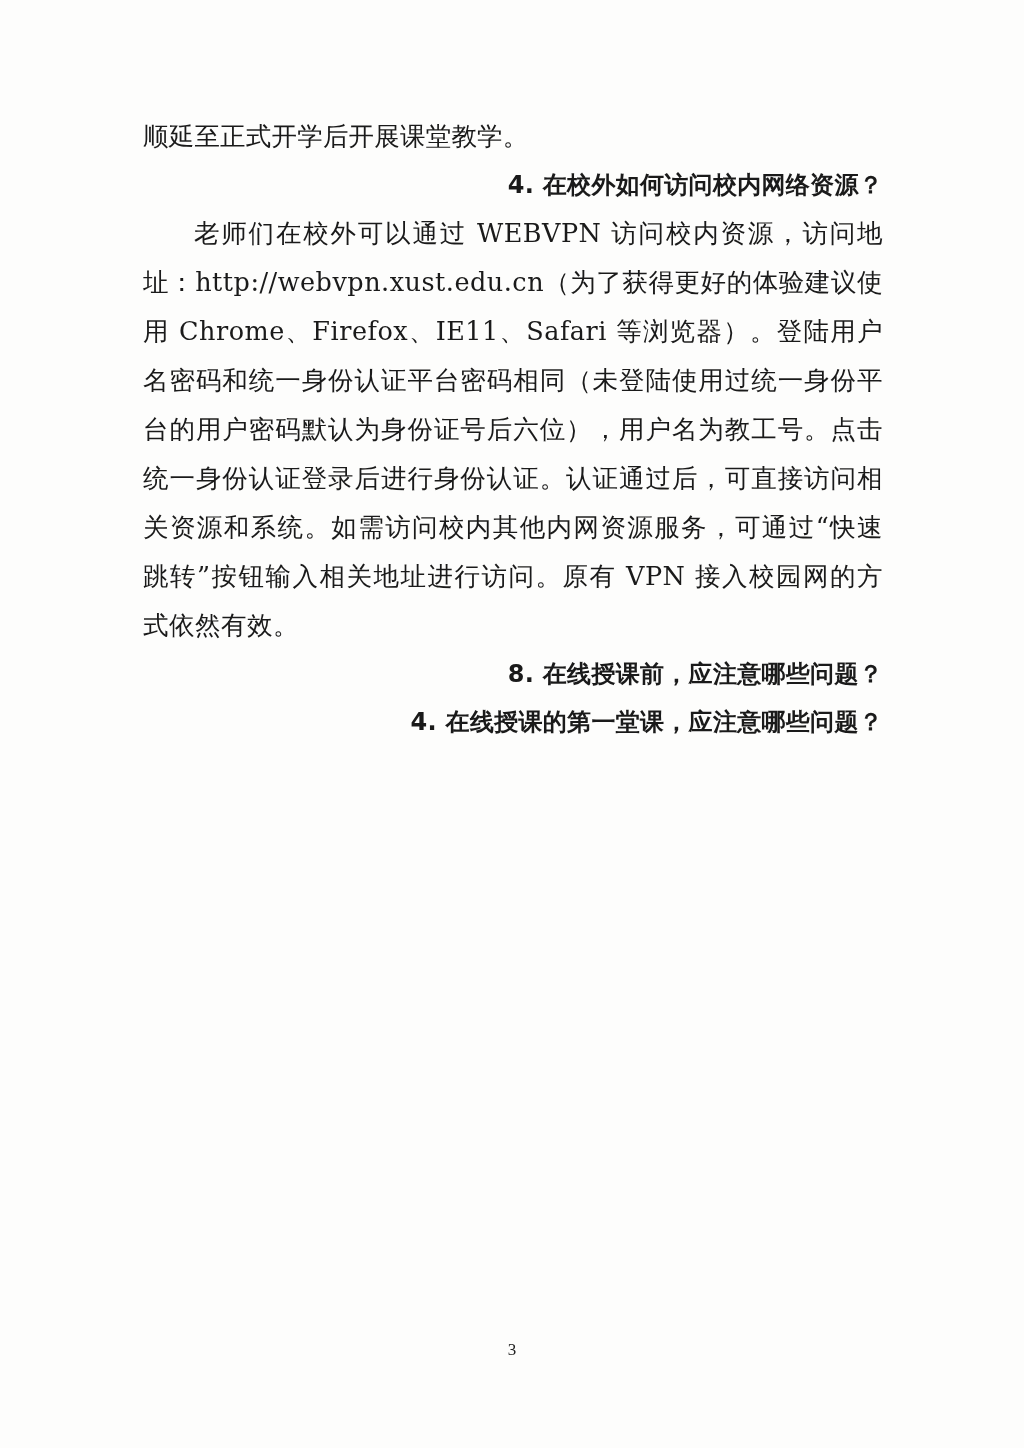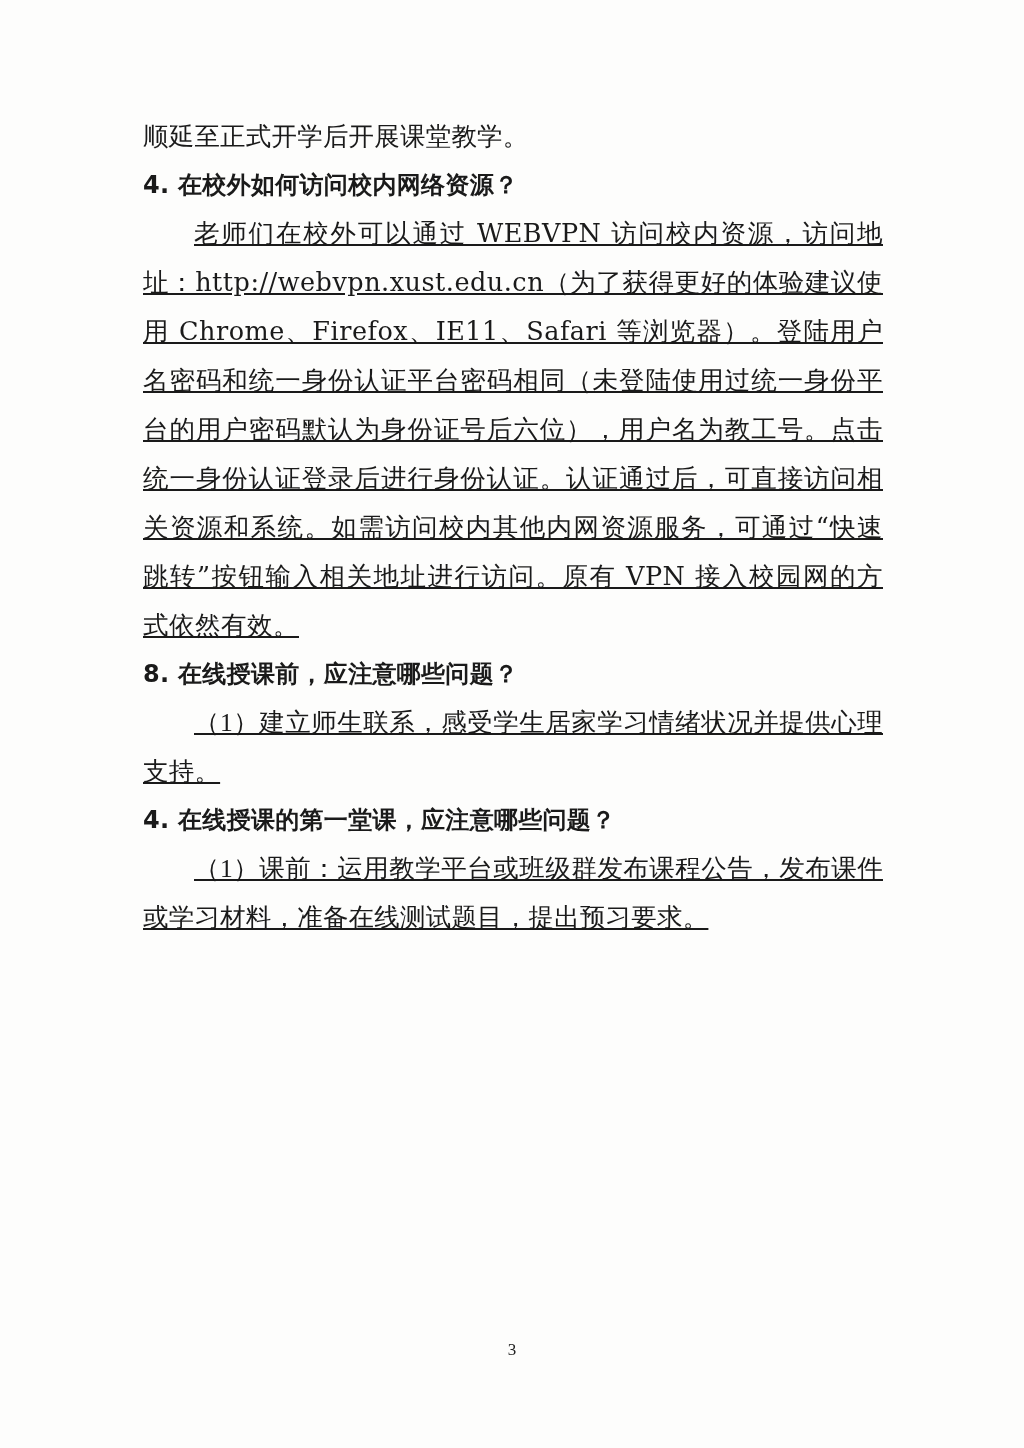--- a/index.html
+++ b/index.html
@@ -32,29 +32,29 @@
   .para {
     font-size: 25.5px;
     line-height: 49px;
     text-align: justify;
     text-justify: inter-ideograph;
     margin: 0;
     letter-spacing: 0.2px;
   }
   .indent {
     text-indent: 2em;
-    text-decoration: underline;
   }
   .heading {
     font-family: "DejaVu Sans", "Liberation Sans", sans-serif;
     font-weight: bold;
     font-size: 24px;
     line-height: 48px;
     margin: 0;
     letter-spacing: 0.3px;
+    text-align: right;
   }
   .lat {
     font-family: "DejaVu Serif", "Liberation Serif", serif;
     letter-spacing: 0.5px;
   }
   .page-number {
     position: absolute;
     left: 0;
     top: 1340px;
     width: 1024px;
@@ -72,24 +72,22 @@
 
     <p class="para">顺延至正式开学后开展课堂教学。</p>
 
     <h2 class="heading">4. 在校外如何访问校内网络资源？</h2>
 
     <p class="para indent lat">老师们在校外可以通过 WEBVPN 访问校内资源，访问地址：http://webvpn.xust.edu.cn（为了获得更好的体验建议使用 Chrome、Firefox、IE11、Safari 等浏览器）。登陆用户名密码和统一身份认证平台密码相同（未登陆使用过统一身份平台的用户密码默认为身份证号后六位），用户名为教工号。点击统一身份认证登录后进行身份认证。认证通过后，可直接访问相关资源和系统。如需访问校内其他内网资源服务，可通过“快速跳转”按钮输入相关地址进行访问。原有 VPN 接入校园网的方式依然有效。</p>
 
 
     <h2 class="heading">8. 在线授课前，应注意哪些问题？</h2>
 
-    <p class="para indent">（1）建立师生联系，感受学生居家学习情绪状况并提供心理支持。</p>
 
 
     <h2 class="heading">4. 在线授课的第一堂课，应注意哪些问题？</h2>
 
-    <p class="para indent">（1）课前：运用教学平台或班级群发布课程公告，发布课件或学习材料，准备在线测试题目，提出预习要求。</p>
 
 
   </div>
 
   <div class="page-number">3</div>
 </div>
 
 </body></html>

